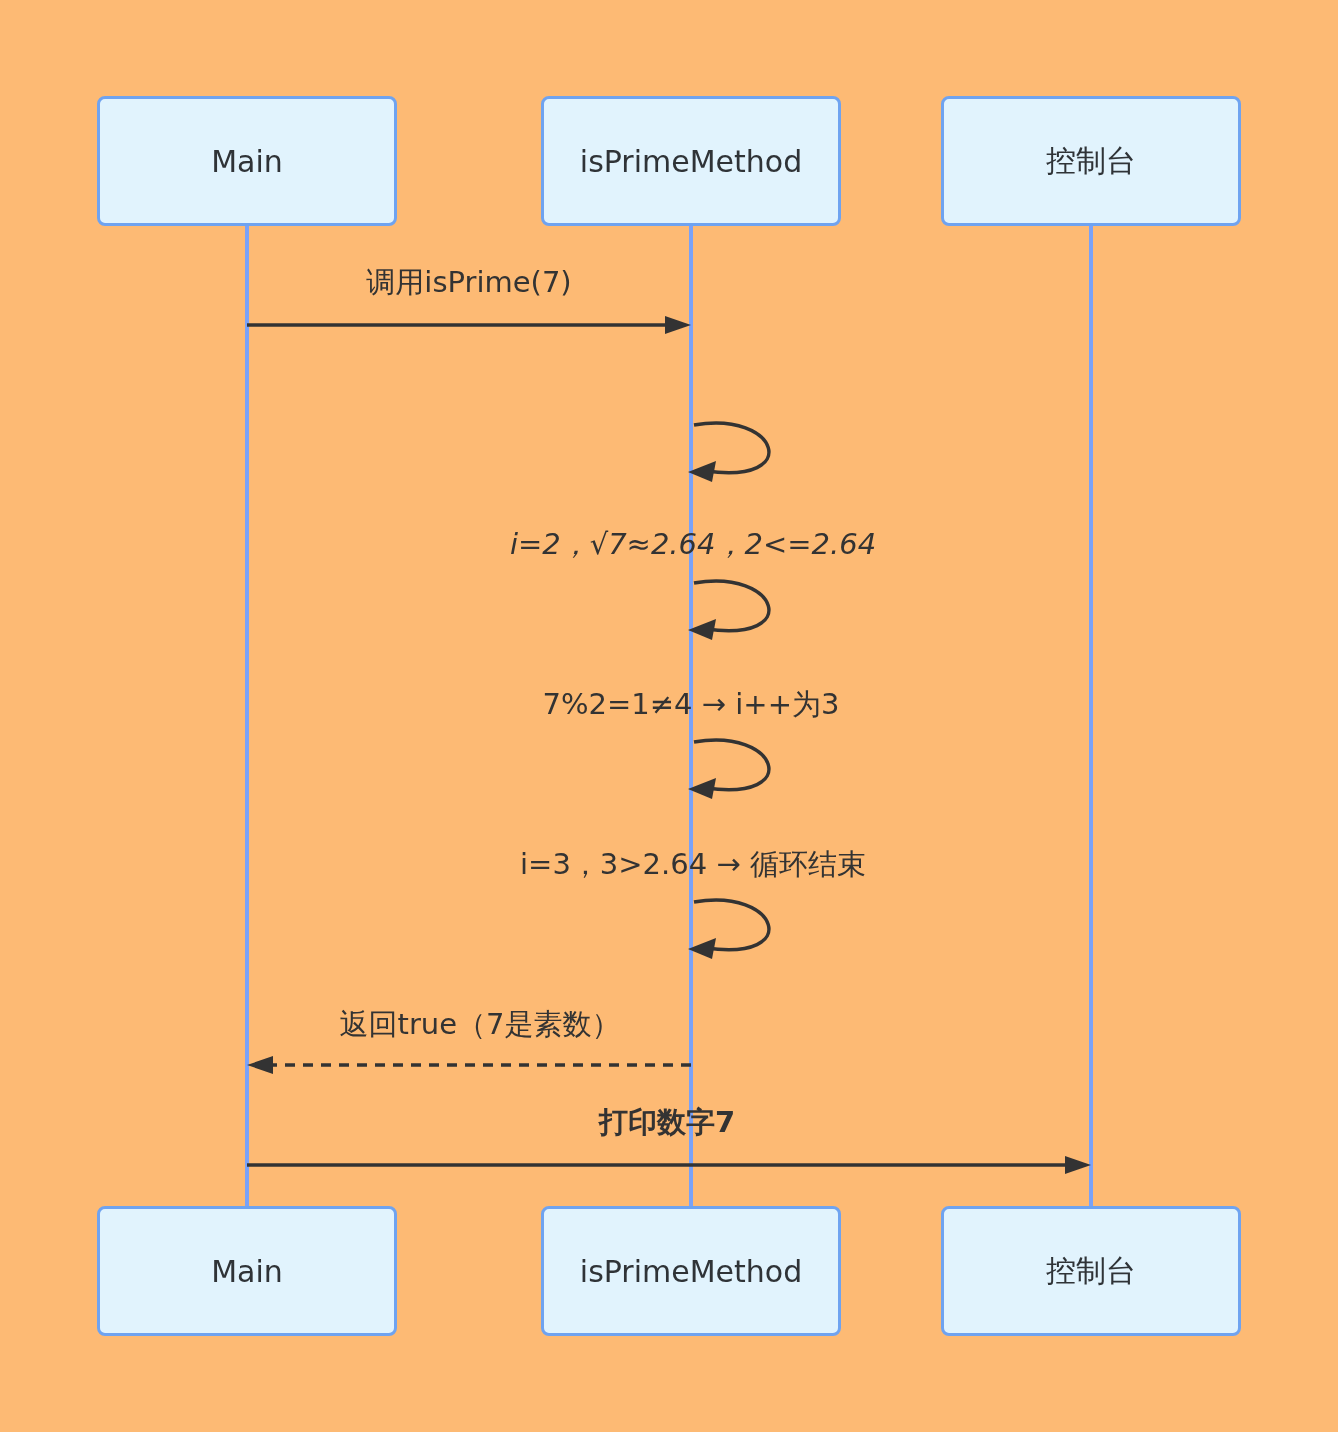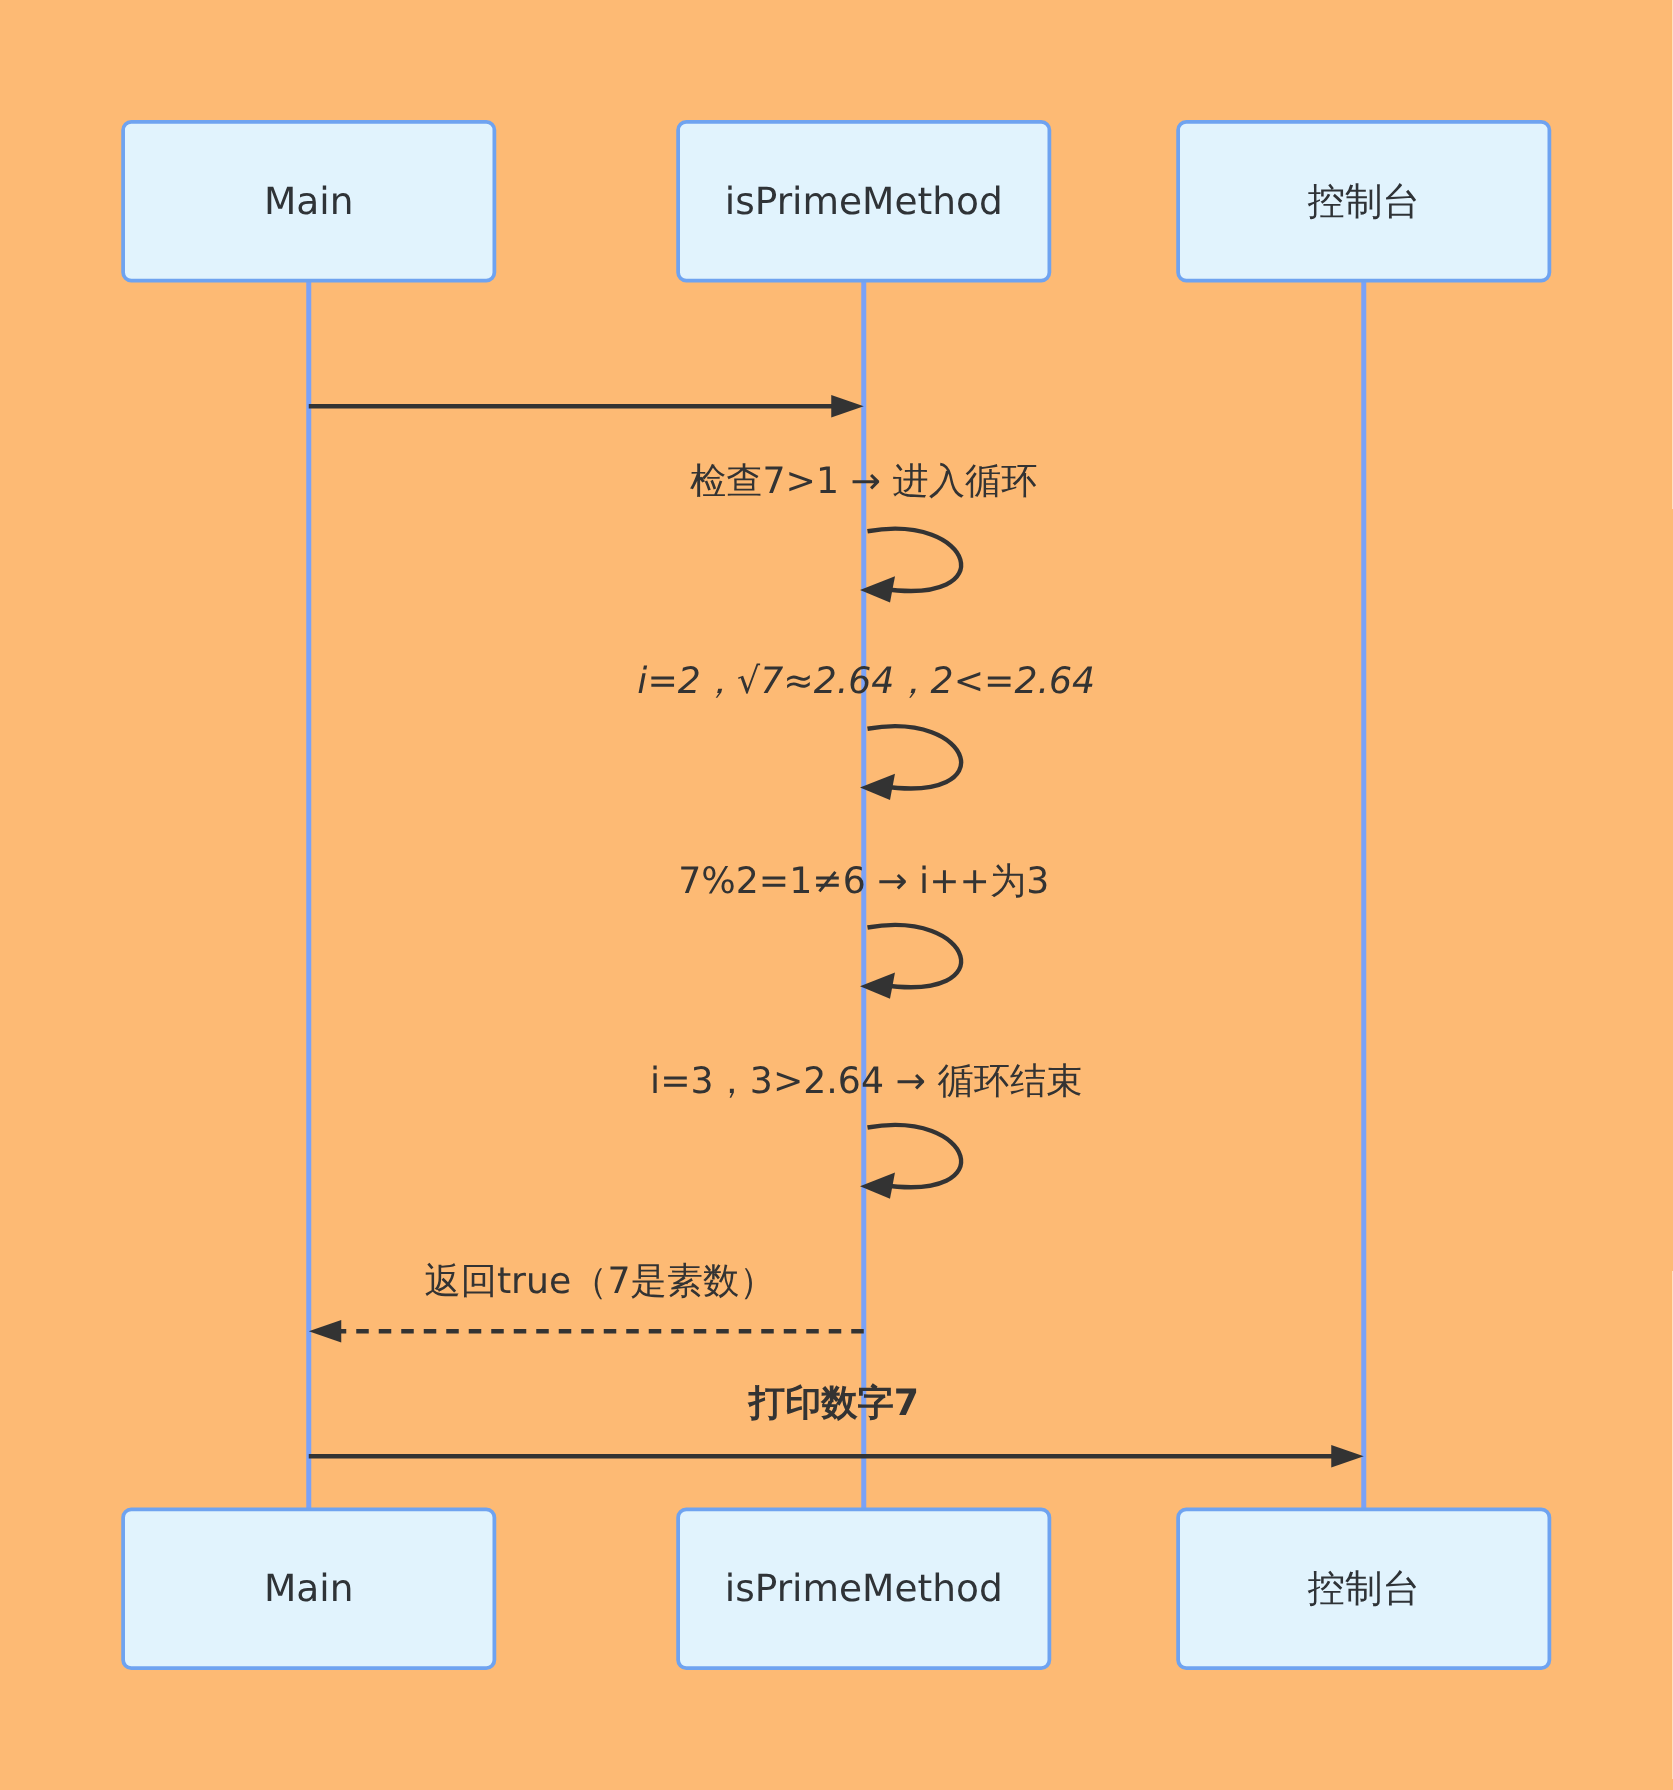--- a/index.html
+++ b/index.html
@@ -86,20 +86,20 @@
   <div class="actor-box" style="left:97px; top:1206px;">
     <span>Main</span>
   </div>
   <div class="actor-box" style="left:541px; top:1206px;">
     <span>isPrimeMethod</span>
   </div>
   <div class="actor-box" style="left:941px; top:1206px;">
     <span>控制台</span>
   </div>
 
-  <div class="msg-label" style="left:691px; top:364px;">检查7&gt;1 → 进入循环</div>
+  <div class="msg-label" style="left:469px; top:262px;">调用isPrime(7)</div>
   <div class="msg-label" style="left:693px; top:524px;font-style:italic;">i=2，√7≈2.64，2&lt;=2.64</div>
-  <div class="msg-label" style="left:691px; top:684px;">7%2=1≠6 → i++为3</div>
+  <div class="msg-label" style="left:691px; top:684px;">7%2=1≠4 → i++为3</div>
   <div class="msg-label" style="left:693px; top:844px;">i=3，3&gt;2.64 → 循环结束</div>
   <div class="msg-label" style="left:480px; top:1004px;">返回true（7是素数）</div>
   <div class="msg-label" style="left:667px; top:1102px;font-weight:bold;">打印数字7</div>
 
 </div>
 
 </body></html>

